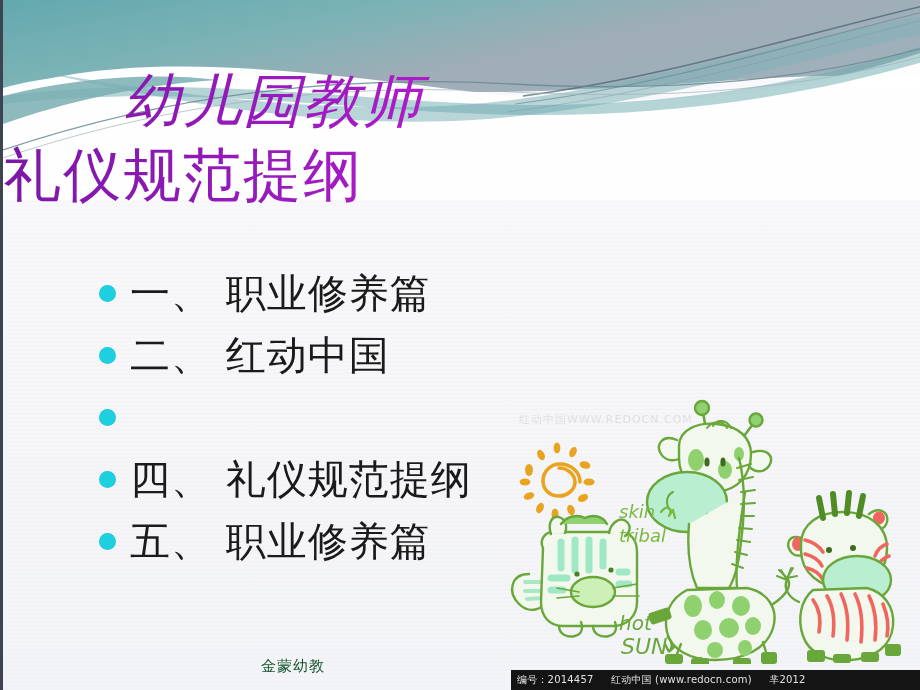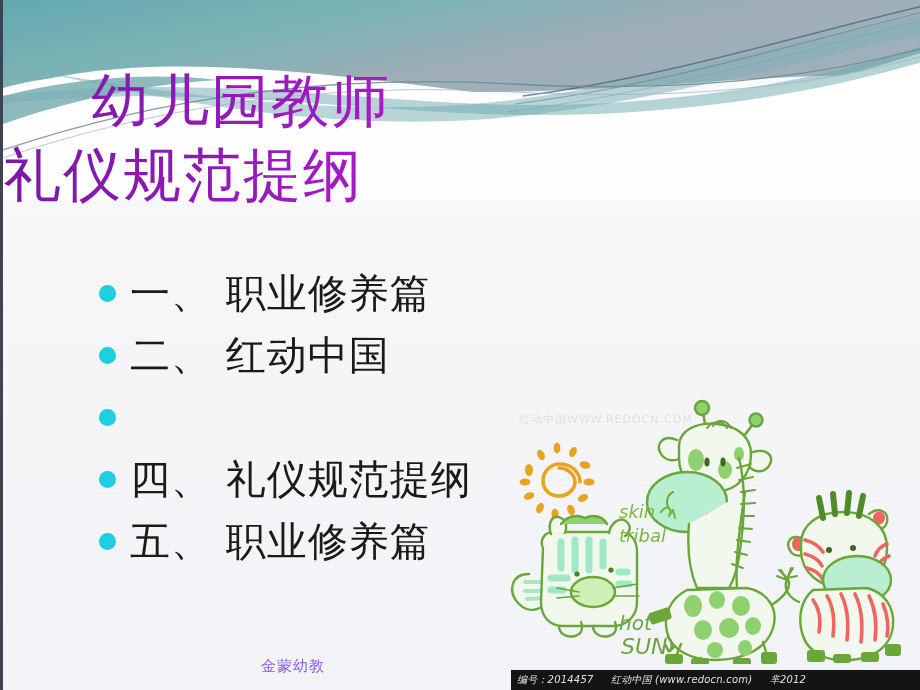--- a/index.html
+++ b/index.html
@@ -52,21 +52,21 @@
     line-height: 1.28;
     font-weight: 400;
     letter-spacing: 2px;
     white-space: nowrap;
     background: linear-gradient(100deg, #7a17a6 0%, #9a1bbe 38%, #c21ad4 72%, #a918c4 100%);
     -webkit-background-clip: text;
     background-clip: text;
     color: transparent;
     -webkit-text-fill-color: transparent;
   }
-  .title-line.l1 { padding-left: 88px; }
+  .title-line.l1 { padding-left: 120px; font-style: italic; }
   .title-line.l2 { }
 
   
   .bullets {
     position: absolute;
     left: 96px;
     top: 262px;
     width: 420px;
   }
   .bullet-row {
@@ -112,21 +112,21 @@
     white-space: nowrap;
     font-family: "DejaVu Sans", "Liberation Sans", sans-serif;
   }
 
   
   .brand {
     position: absolute;
     left: 258px;
     top: 657px;
     font-size: 15px;
-    color: #8b5cf6;
+    color: #14532d;
     letter-spacing: 1px;
     font-family: "DejaVu Sans", "Liberation Sans", sans-serif;
   }
 
   
   .wm-bar {
     position: absolute;
     left: 508px;
     top: 670px;
     width: 412px;
@@ -135,21 +135,21 @@
     color: #e2e2e2;
     font-size: 10px;
     line-height: 20px;
     padding-left: 6px;
     box-sizing: border-box;
     white-space: nowrap;
     letter-spacing: 0.2px;
     overflow: hidden;
     font-family: "DejaVu Sans", "Liberation Sans", sans-serif;
   }
-  .wm-bar span { margin-right: 14px; font-style: italic; }
+  .wm-bar span { margin-right: 14px; }
 </style>
 </head>
 <body>
 
 <div id="slide">
 
   <div class="paper"></div>
 
   <div class="banner">
     <svg width="920" height="200" viewBox="0 0 920 200" xmlns="http://www.w3.org/2000/svg">

